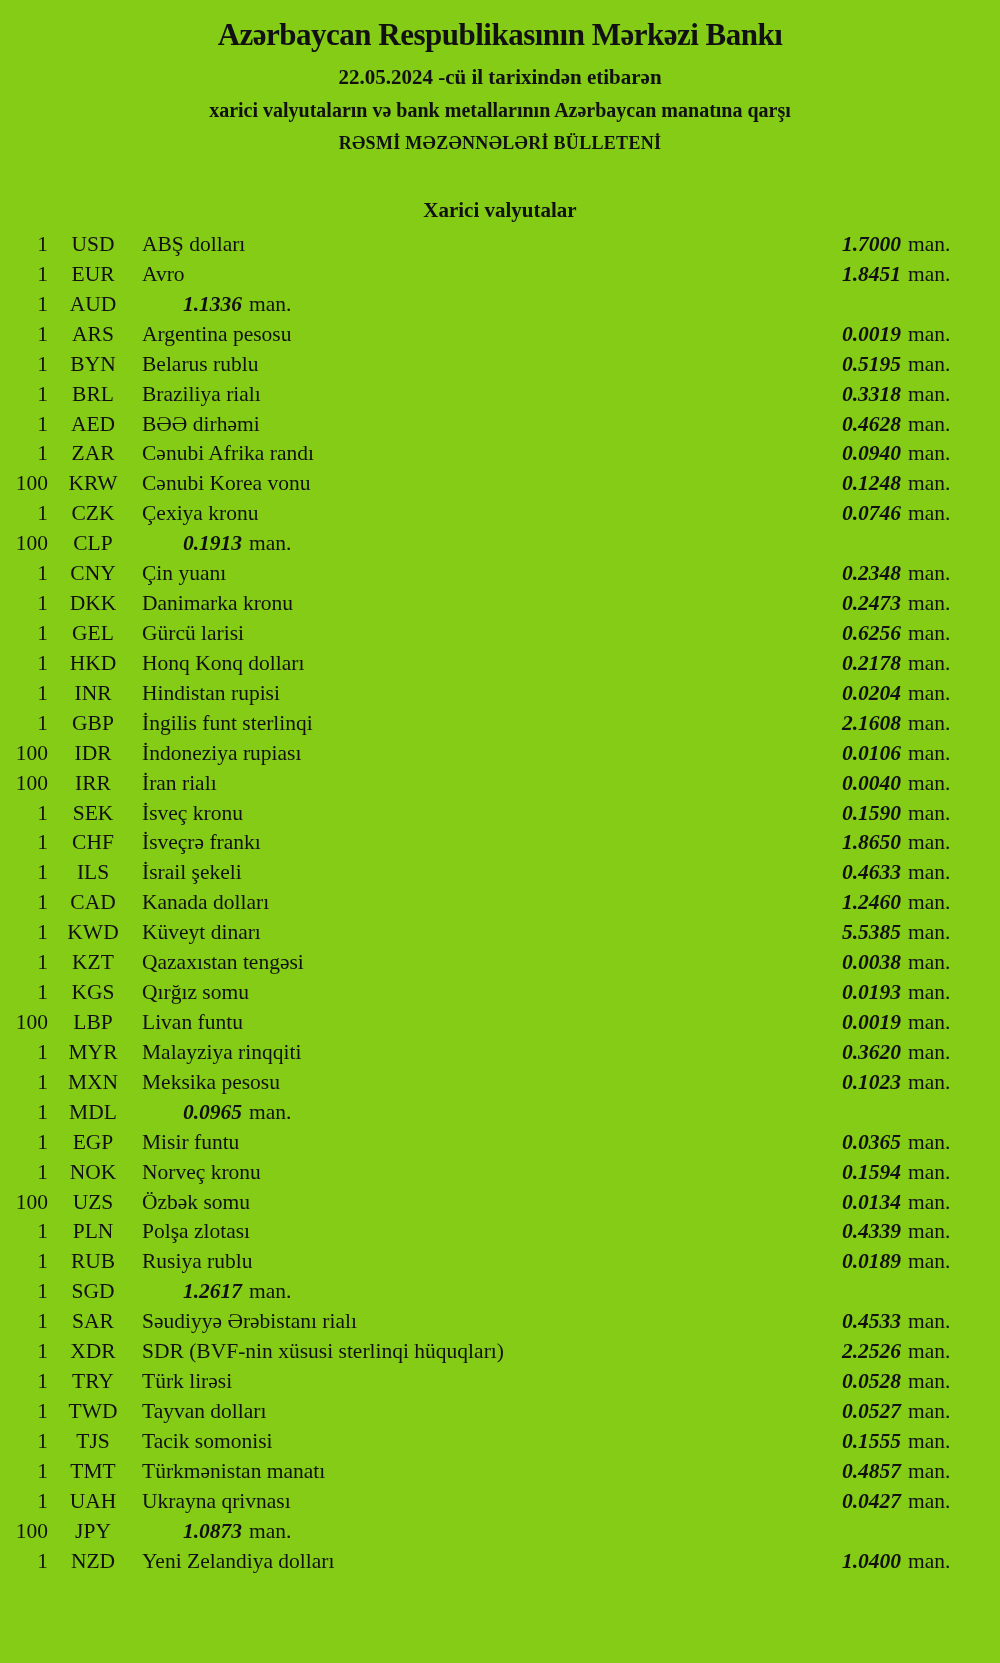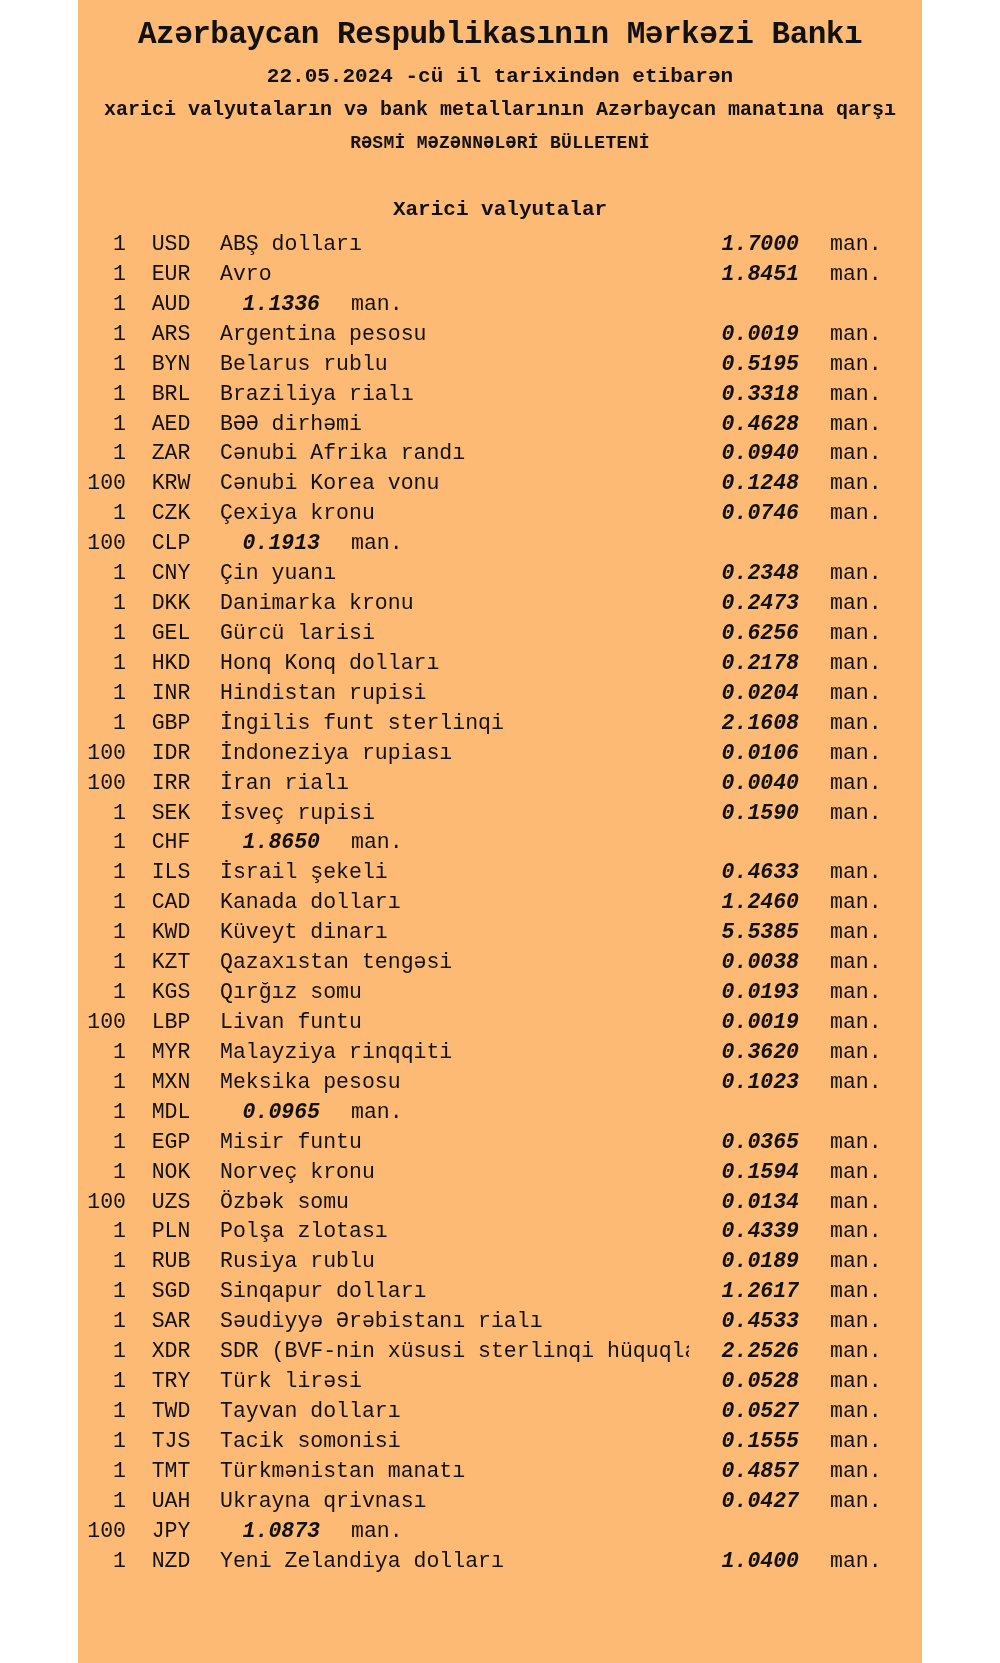--- a/index.html
+++ b/index.html
@@ -1,24 +1,24 @@
 <!DOCTYPE html>
 <html><head>
 <meta charset="utf-8">
 <style>
   * { margin: 0; padding: 0; box-sizing: border-box; }
   html, body { background: #ffffff; }
   .page {
     position: relative;
-    width: 844px;
+    width: 1000px;
     height: 1663px;
     margin: 0 auto;
-    background: #fdba74;
+    background: #84cc16;
     color: #111111;
-    font-family: Liberation Mono, monospace;
+    font-family: Liberation Serif, serif;
     overflow: hidden;
   }
   .header { text-align: center; padding-top: 14px; }
   .bank-name {
     font-size: 31px;
     font-weight: bold;
     line-height: 41px;
     letter-spacing: -0.5px;
   }
   .date-line {
@@ -53,21 +53,21 @@
     display: flex;
     align-items: baseline;
     height: 29.93px;
     padding-right: 36px;
     font-size: 21.5px;
   }
   .cell-qty   { flex: none; width: 48px;  text-align: right; }
   .cell-code  { flex: none; width: 78px;  margin-left: 6px; text-align: center; }
   .cell-name  { flex: 1;    margin-left: 10px; text-align: left; white-space: nowrap; overflow: hidden; }
   .cell-rate  { flex: none; width: 110px; text-align: right; font-weight: bold; font-style: italic; }
-  .cell-unit  { flex: none; width: 56px;  margin-left: 31px; text-align: left; }
+  .cell-unit  { flex: none; width: 56px;  margin-left: 7px; text-align: left; }
 </style>
 </head>
 <body>
 
 <div class="page">
   <div class="header">
     <div class="bank-name">Azərbaycan Respublikasının Mərkəzi Bankı</div>
     <div class="date-line">22.05.2024 -cü il tarixindən etibarən</div>
     <div class="subtitle">xarici valyutaların və bank metallarının Azərbaycan manatına qarşı</div>
     <div class="bulletin-title">RƏSMİ MƏZƏNNƏLƏRİ BÜLLETENİ</div>
@@ -222,28 +222,29 @@
     <span class="cell-qty">100</span>
     <span class="cell-code">IRR</span>
     <span class="cell-name">İran rialı</span>
     <span class="cell-rate">0.0040</span>
     <span class="cell-unit">man.</span>
   </div>
 
   <div class="row">
     <span class="cell-qty">1</span>
     <span class="cell-code">SEK</span>
-    <span class="cell-name">İsveç rupisi</span>
+    <span class="cell-name">İsveç kronu</span>
     <span class="cell-rate">0.1590</span>
     <span class="cell-unit">man.</span>
   </div>
 
   <div class="row">
     <span class="cell-qty">1</span>
     <span class="cell-code">CHF</span>
+    <span class="cell-name">İsveçrə frankı</span>
     <span class="cell-rate">1.8650</span>
     <span class="cell-unit">man.</span>
   </div>
 
   <div class="row">
     <span class="cell-qty">1</span>
     <span class="cell-code">ILS</span>
     <span class="cell-name">İsrail şekeli</span>
     <span class="cell-rate">0.4633</span>
     <span class="cell-unit">man.</span>
@@ -348,21 +349,20 @@
     <span class="cell-qty">1</span>
     <span class="cell-code">RUB</span>
     <span class="cell-name">Rusiya rublu</span>
     <span class="cell-rate">0.0189</span>
     <span class="cell-unit">man.</span>
   </div>
 
   <div class="row">
     <span class="cell-qty">1</span>
     <span class="cell-code">SGD</span>
-    <span class="cell-name">Sinqapur dolları</span>
     <span class="cell-rate">1.2617</span>
     <span class="cell-unit">man.</span>
   </div>
 
   <div class="row">
     <span class="cell-qty">1</span>
     <span class="cell-code">SAR</span>
     <span class="cell-name">Səudiyyə Ərəbistanı rialı</span>
     <span class="cell-rate">0.4533</span>
     <span class="cell-unit">man.</span>

